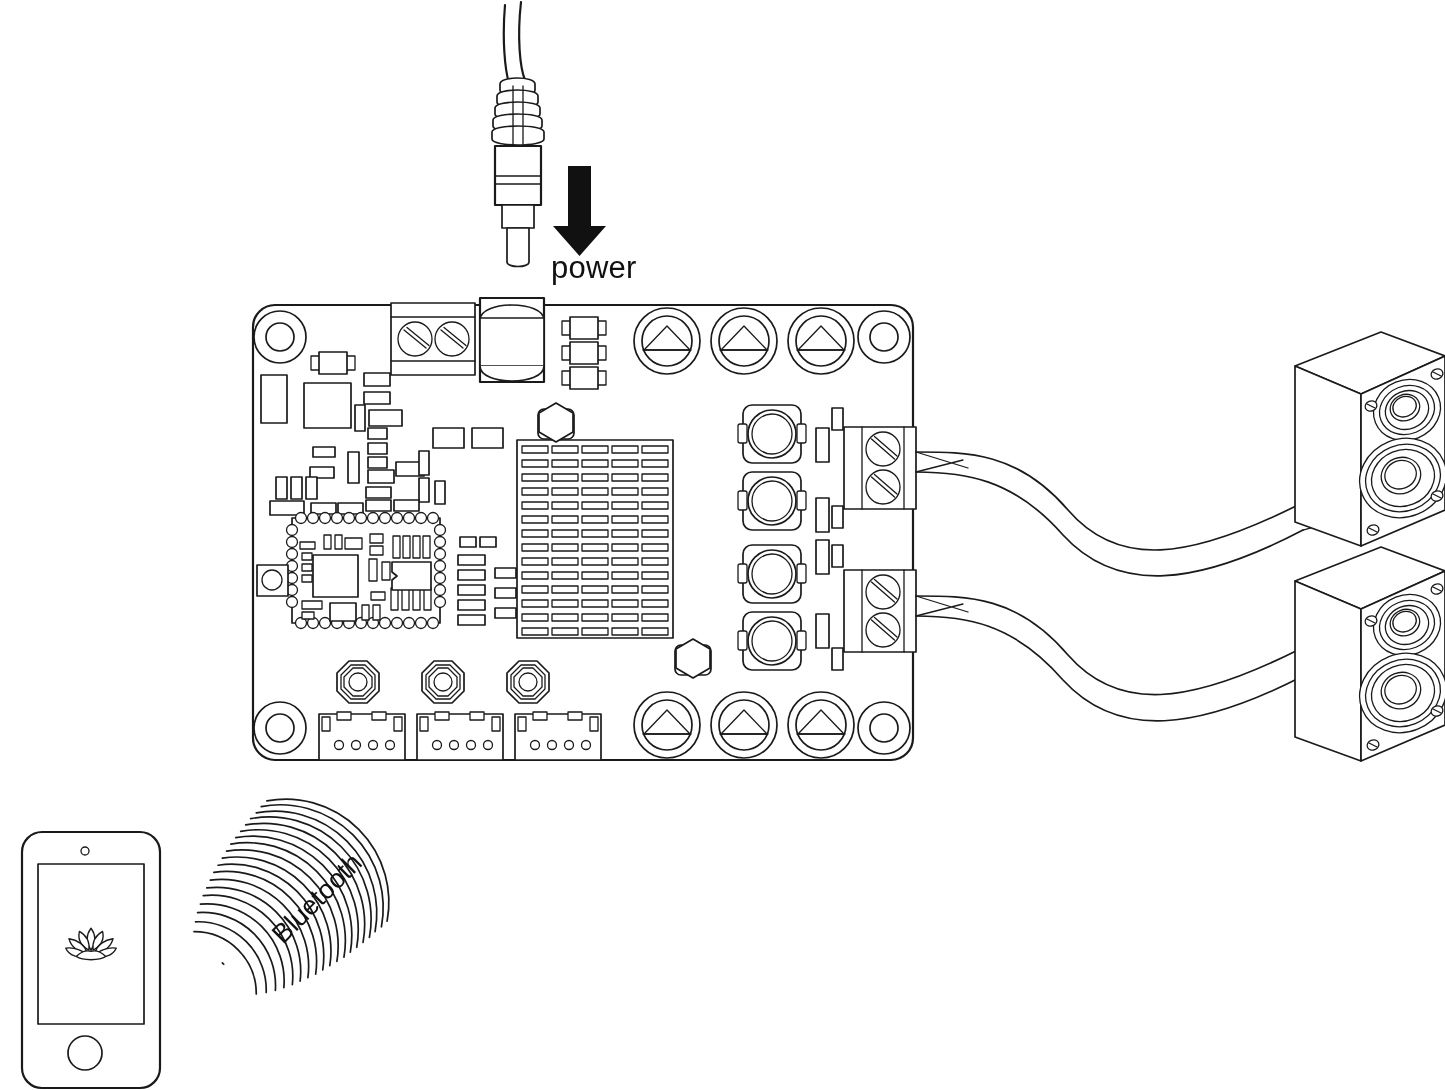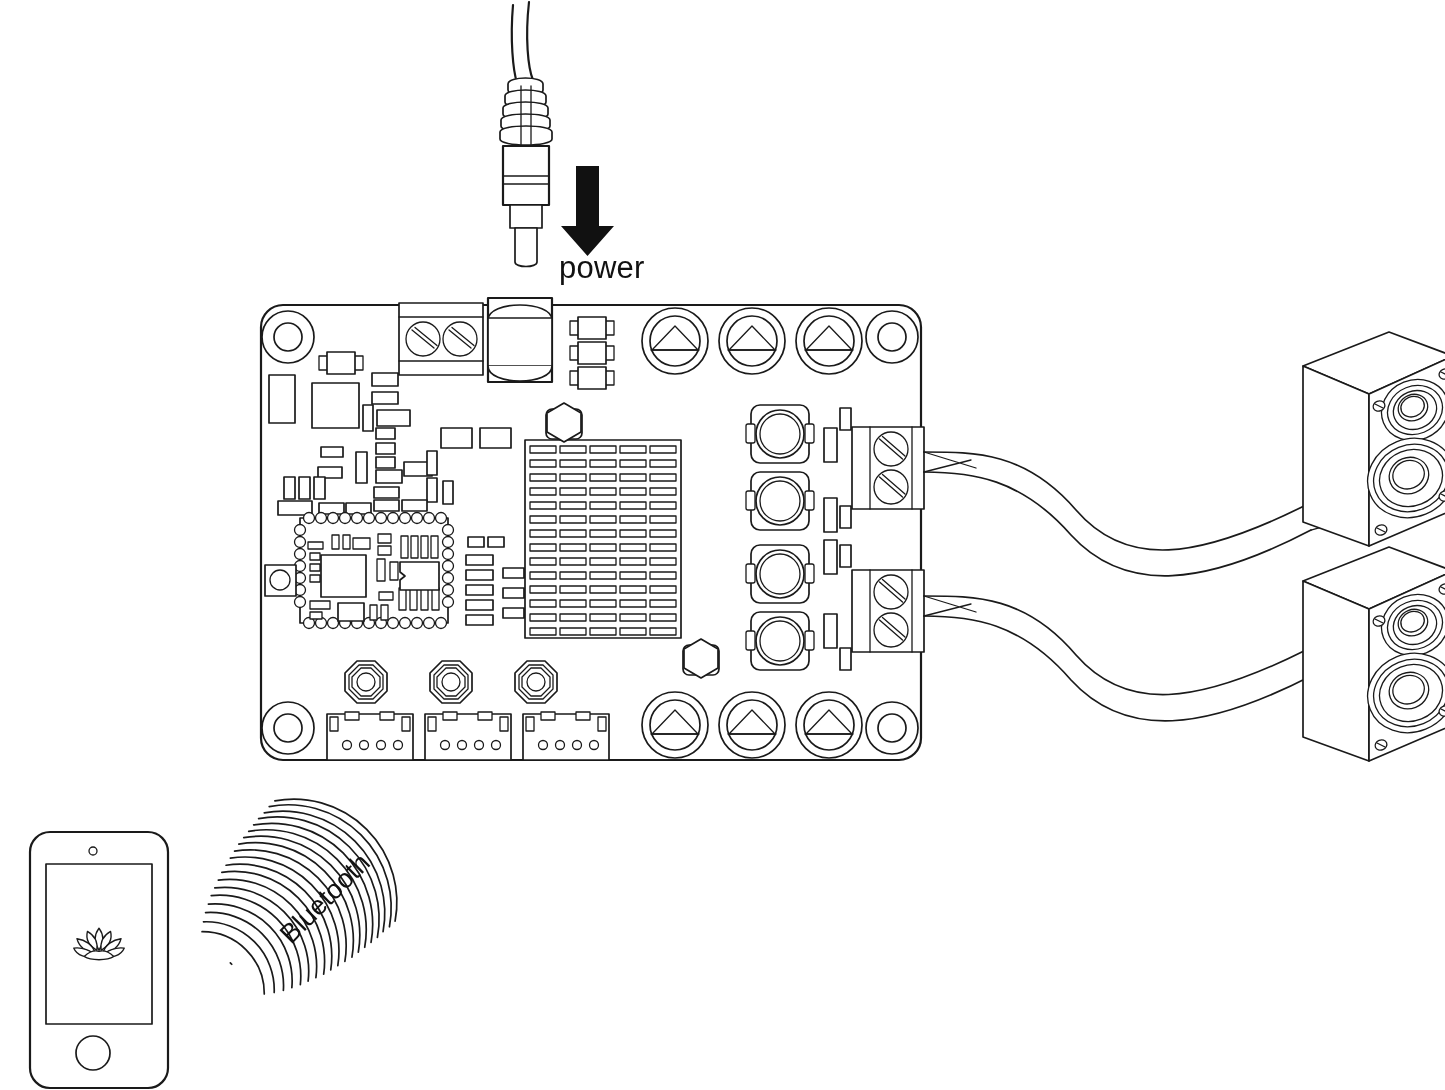--- a/index.html
+++ b/index.html
@@ -10,21 +10,21 @@
   }
   body {
     width: 1445px;
     height: 1090px;
     font-family: "Liberation Sans", sans-serif;
     overflow: hidden;
     position: relative;
   }
   #diagram-root {
     position: absolute;
-    left: 16px;
+    left: 8px;
     top: 0;
     width: 1216px;
     height: 1090px;
   }
   svg.diagram {
     display: block;
     width: 1445px;
     height: 1090px;
     background: #ffffff;
   }

